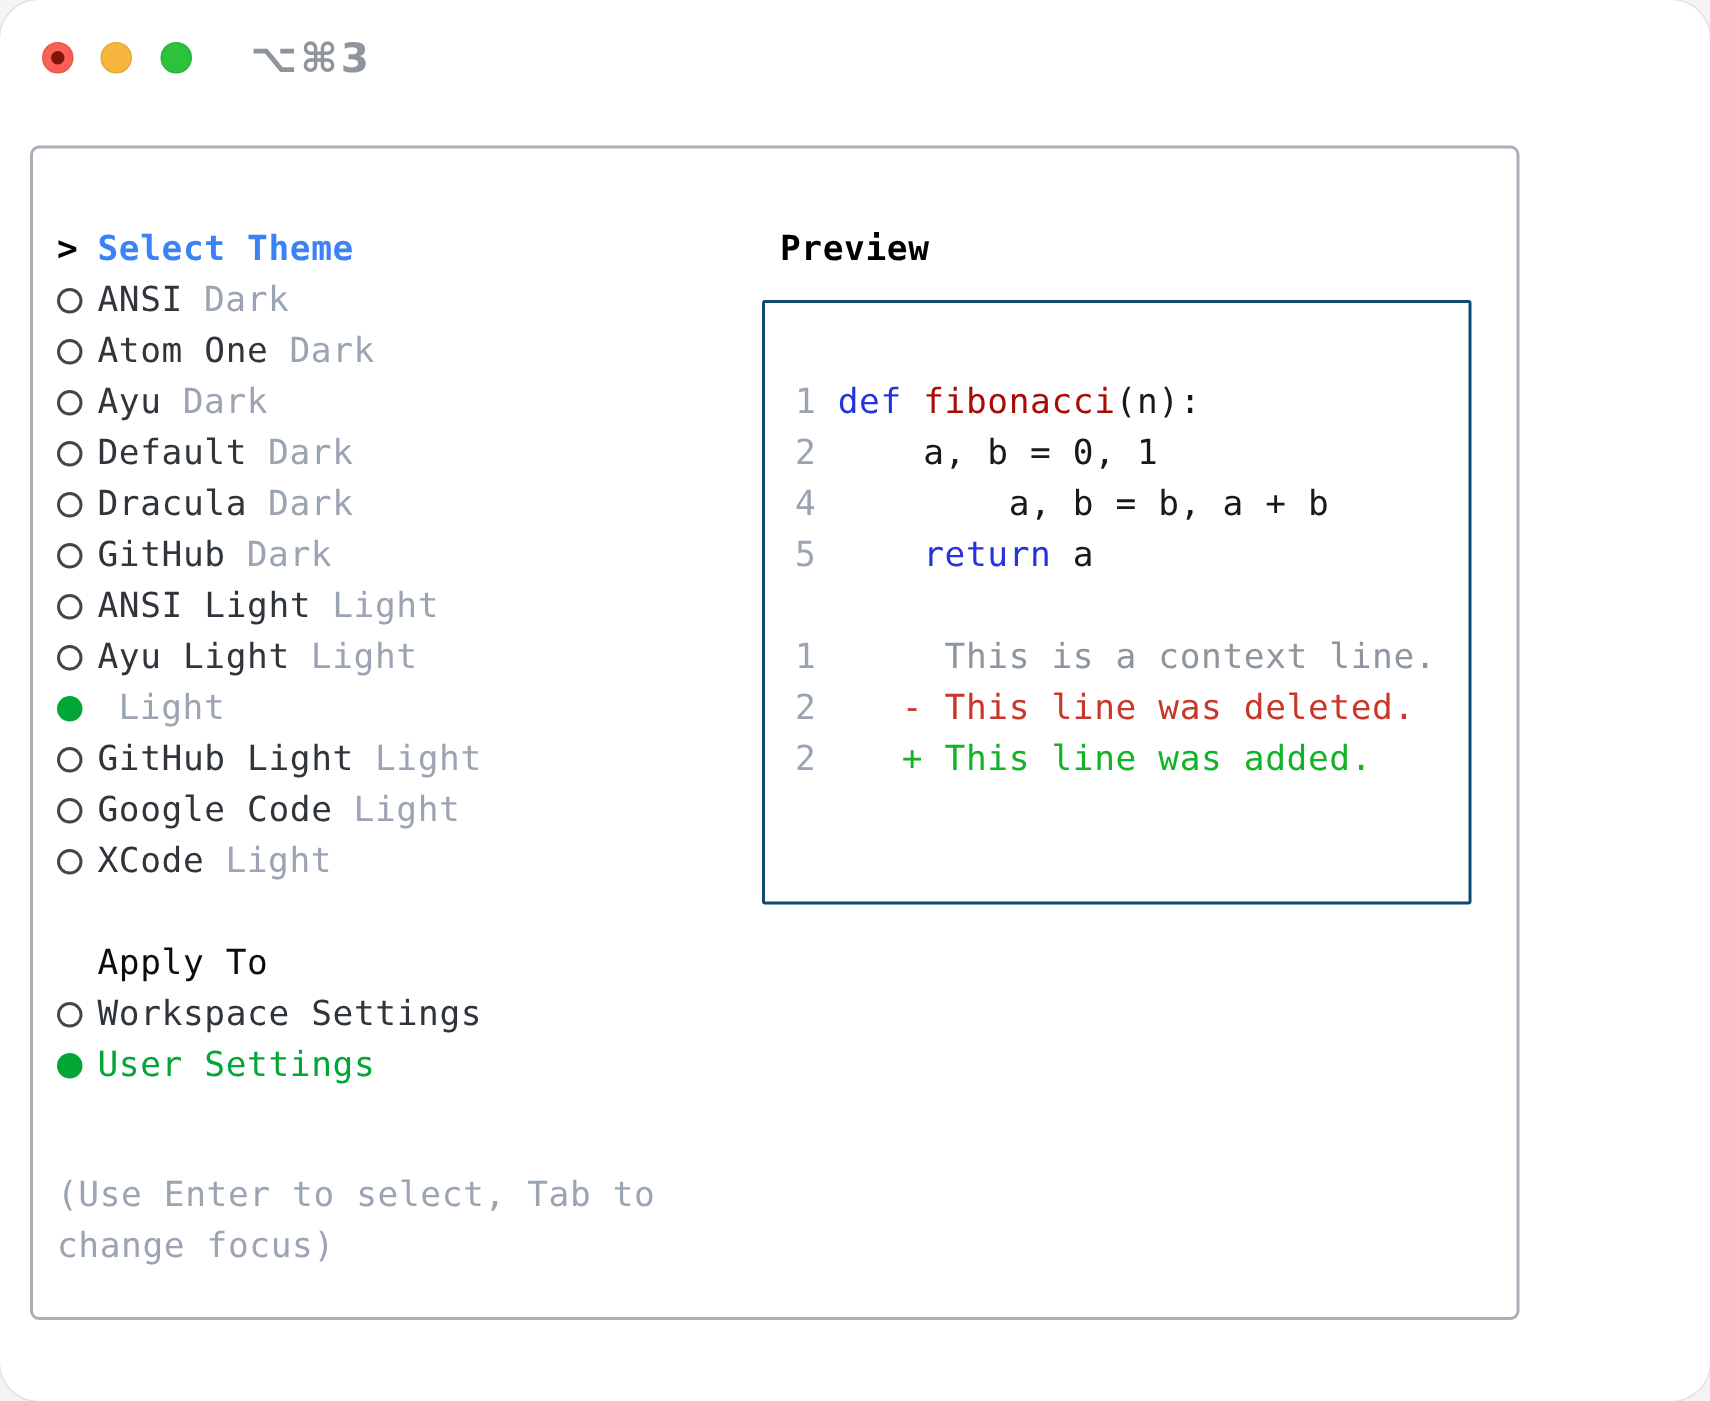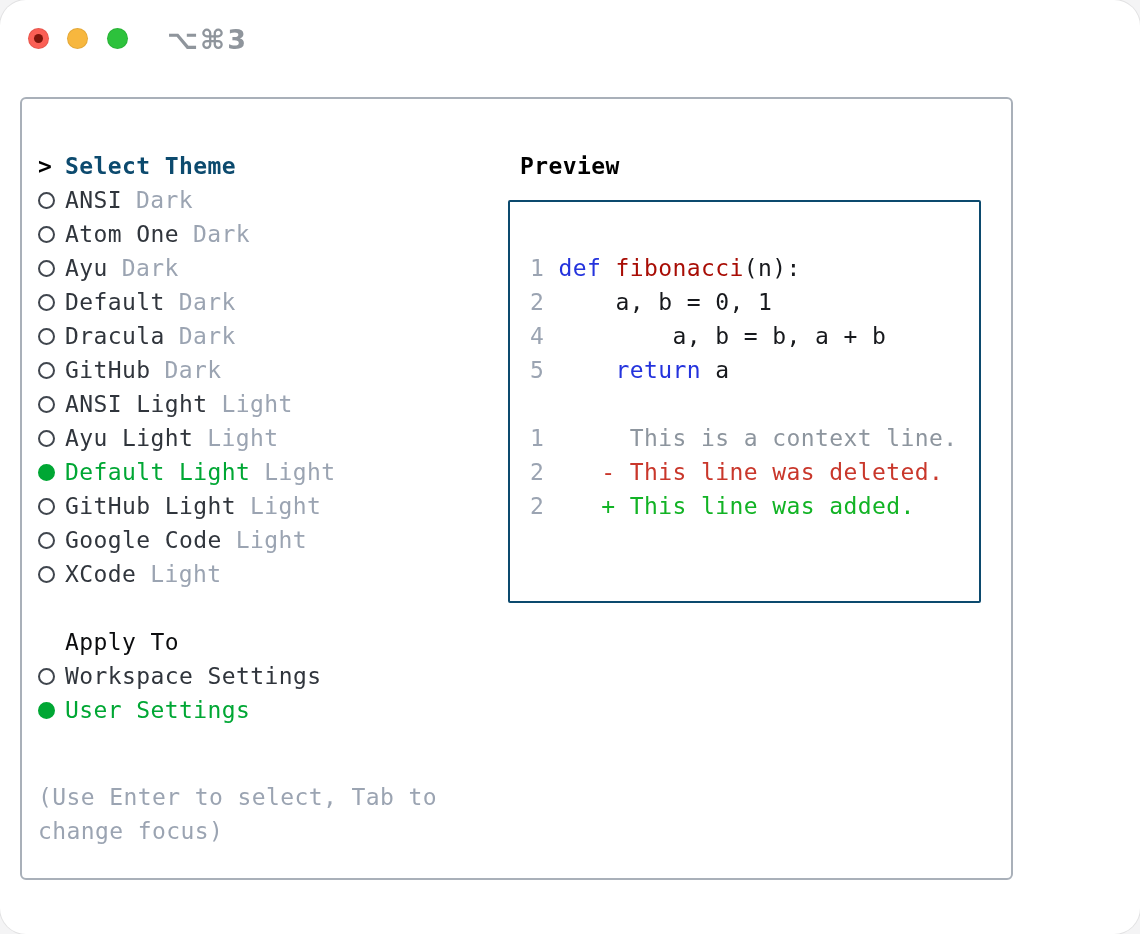--- a/index.html
+++ b/index.html
@@ -28,21 +28,21 @@
   .light.yellow{left:67px;background:#f7b73e;}
   .light.green{left:107px;background:#2dc23c;}
   .win-title{position:absolute;left:167px;top:24px;font-family:"DejaVu Sans",sans-serif;
     font-size:27px;font-weight:bold;color:#8f959c;letter-spacing:2px;}
   
   .panel{position:absolute;left:20px;top:97px;width:989px;height:779px;
     border:2px solid #a9b0b9;border-radius:6px;background:#fff;}
   .row{display:flex;height:34px;align-items:center;line-height:34px;white-space:pre;}
   .marker{flex:0 0 27px;width:27px;display:flex;align-items:center;}
   .cursor{font-weight:bold;color:#000;}
-  .header-label{font-weight:bold;color:#0c4a6e;}
+  .header-label{font-weight:bold;color:#3b82f6;}
   .radio{width:13px;height:13px;border:2px solid #40464e;border-radius:50%;box-sizing:content-box;}
   .selected .radio{background:var(--accent-green);border-color:var(--accent-green);}
   .t-name{color:var(--text-dark);}
   .selected .t-name{color:var(--accent-green);}
   .t-tag{color:var(--muted-gray);margin-left:14px;}
   .left-col{position:absolute;left:16px;top:50px;width:412px;}
   .apply-block{position:absolute;left:16px;top:526px;width:412px;}
   .apply-label{color:#0b0c0e;}
   .hint{position:absolute;left:16px;top:681px;width:400px;line-height:34px;color:var(--muted-gray);}
   
@@ -124,21 +124,20 @@
   </div>
 
   <div class="row theme-item">
     <span class="marker"><span class="radio"></span></span>
     <span class="t-name">Ayu Light</span>
     <span class="t-tag">Light</span>
   </div>
 
   <div class="row theme-item selected">
     <span class="marker"><span class="radio"></span></span>
-    <span class="t-name">Default Light</span>
     <span class="t-tag">Light</span>
   </div>
 
   <div class="row theme-item">
     <span class="marker"><span class="radio"></span></span>
     <span class="t-name">GitHub Light</span>
     <span class="t-tag">Light</span>
   </div>
 
   <div class="row theme-item">

